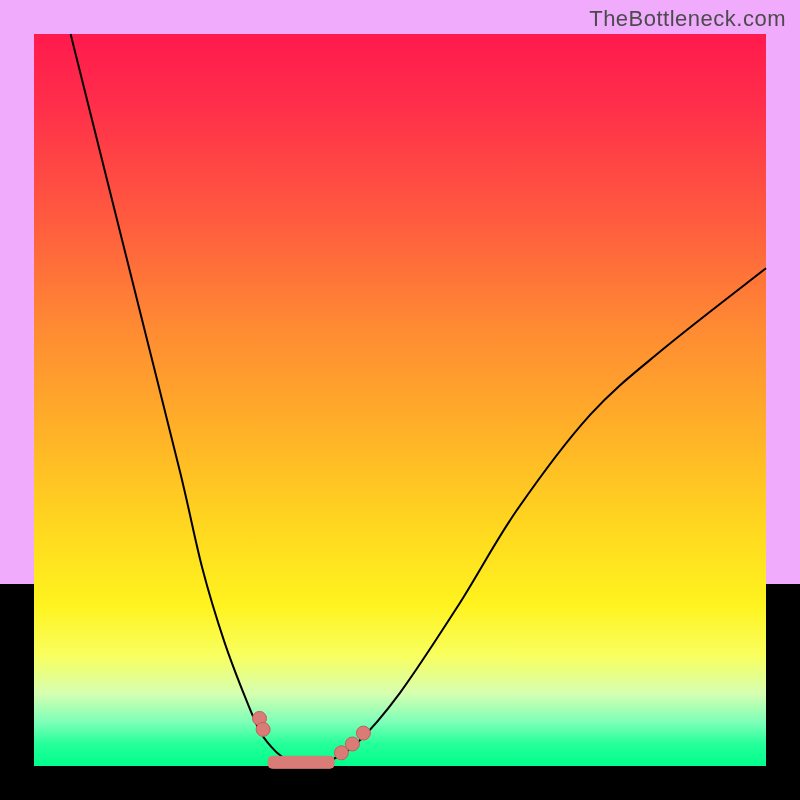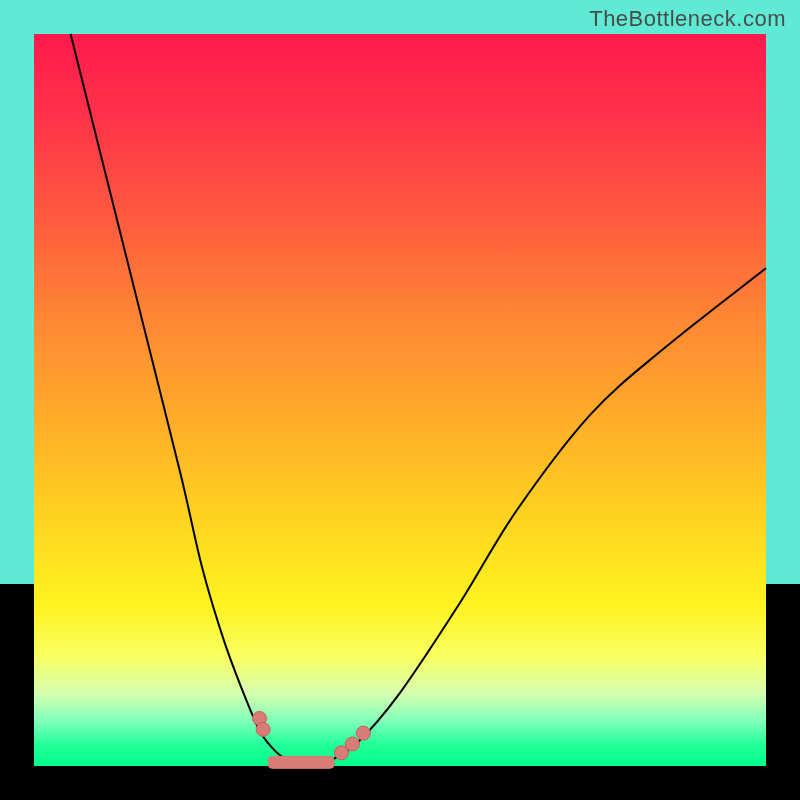--- a/index.html
+++ b/index.html
@@ -8,21 +8,21 @@
     width: 800px;
     height: 800px;
     overflow: hidden;
     background: #000;
     font-family: Arial, Helvetica, sans-serif;
   }
   .frame {
     position: relative;
     width: 800px;
     height: 584px;
-    background: #5eead4;
+    background: #f0abfc;
   }
   .plot {
     position: absolute;
     left: 34px;
     top: 34px;
     width: 732px;
     height: 732px;
     
     background: linear-gradient(
       to bottom,

